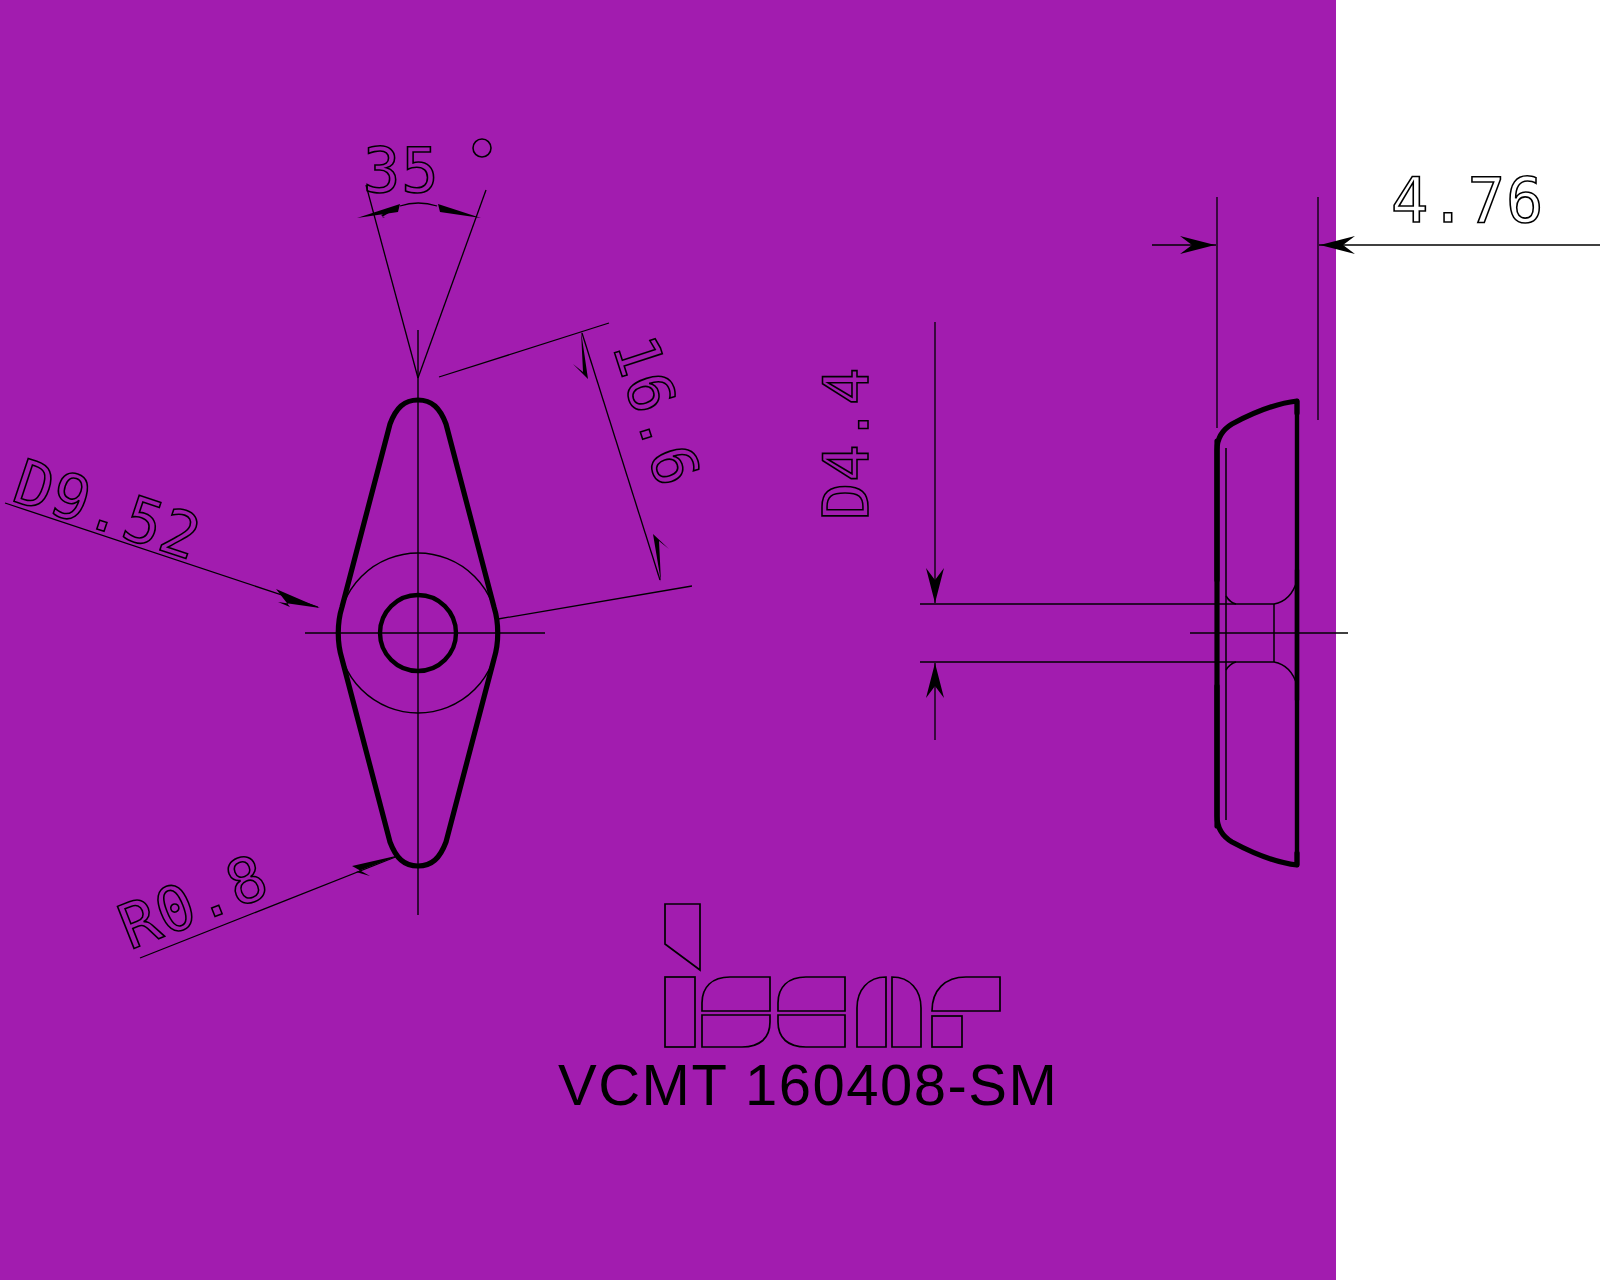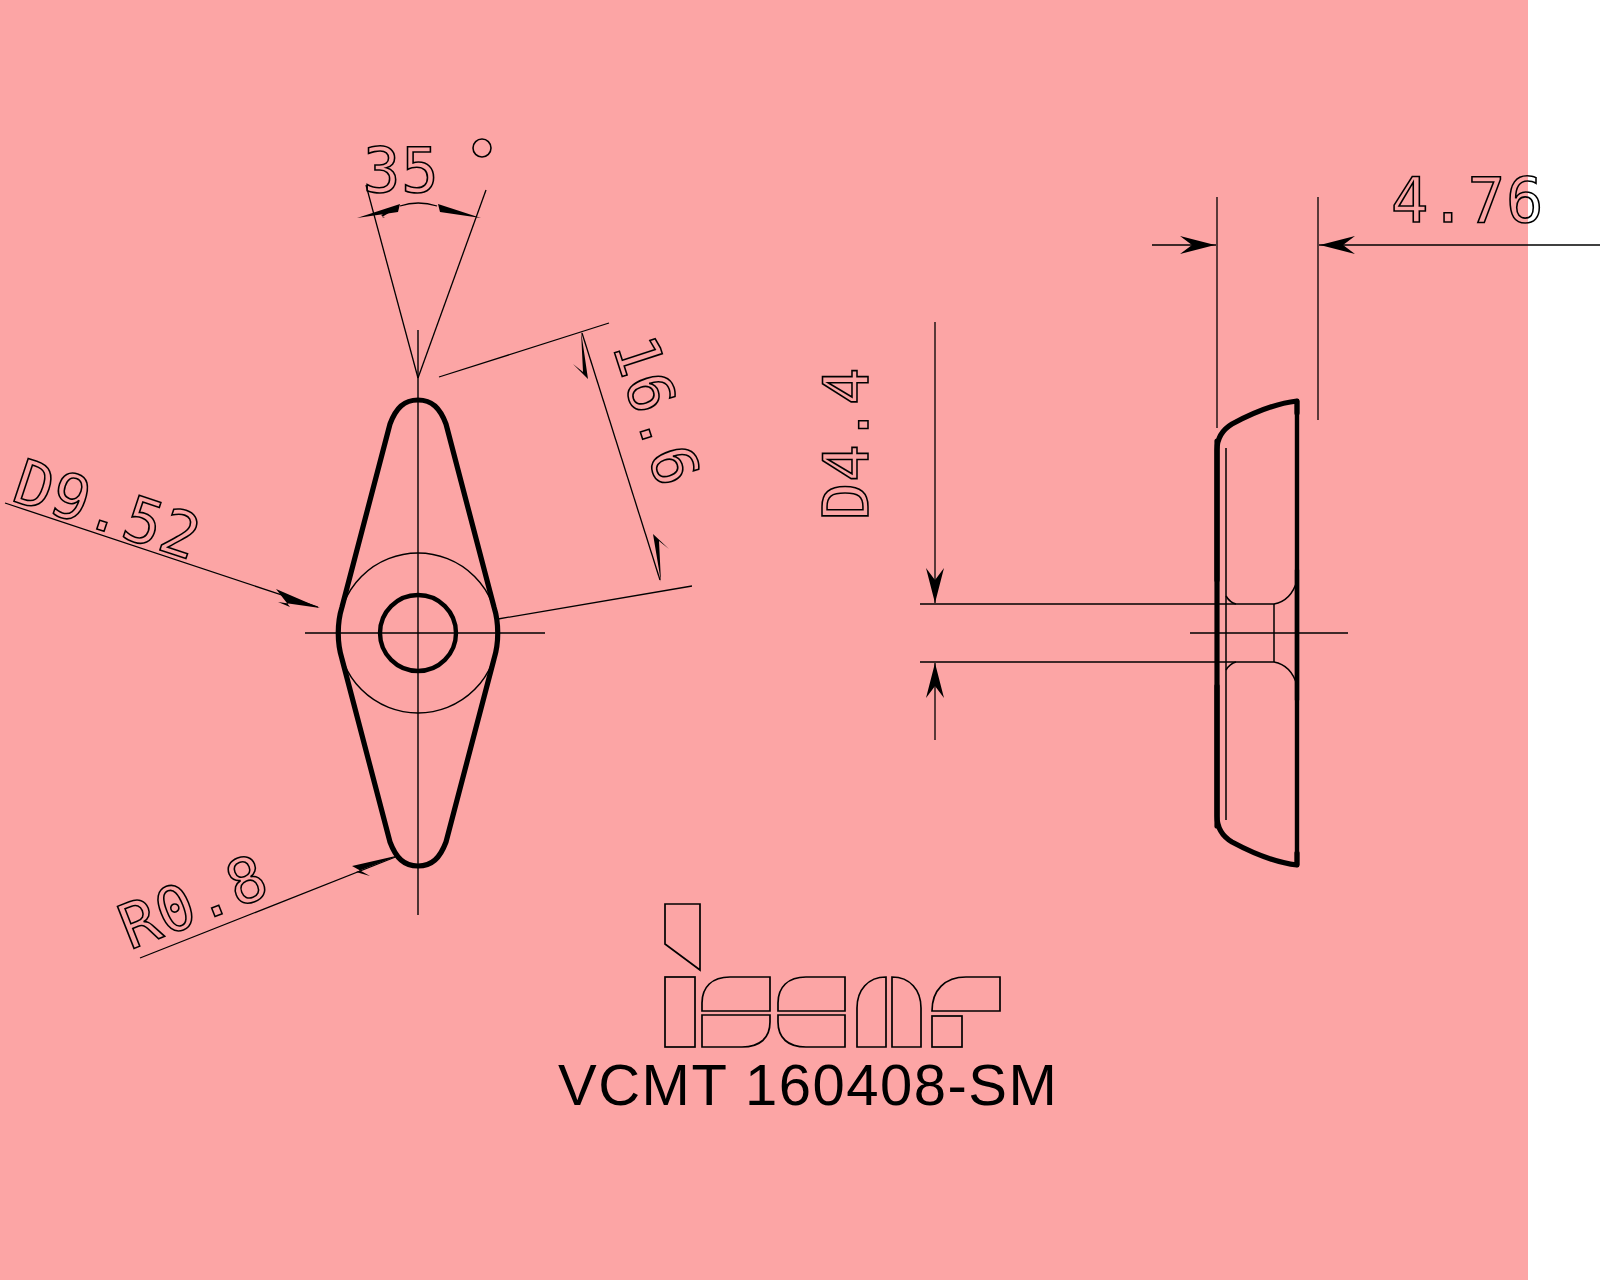--- a/index.html
+++ b/index.html
@@ -9,22 +9,22 @@
     background: #ffffff;
   }
   body {
     width: 1600px; height: 1280px;
     font-family: "Liberation Sans", sans-serif;
     overflow: hidden;
     position: relative;
   }
   #sheet {
     position: relative;
-    width: 1528px; height: 1280px;
-    background: #fca5a5;
+    width: 1336px; height: 1280px;
+    background: #a21caf;
   }
   svg.drawing {
     position: absolute;
     left: 0; top: 0;
     width: 1600px; height: 1280px;
     display: block;
   }
   
   .outline      { fill: none; stroke: #000000; stroke-width: 5.2; stroke-linecap: round; stroke-linejoin: round; }
   .outline-thin { fill: none; stroke: #000000; stroke-width: 4.4; stroke-linecap: round; stroke-linejoin: round; }

